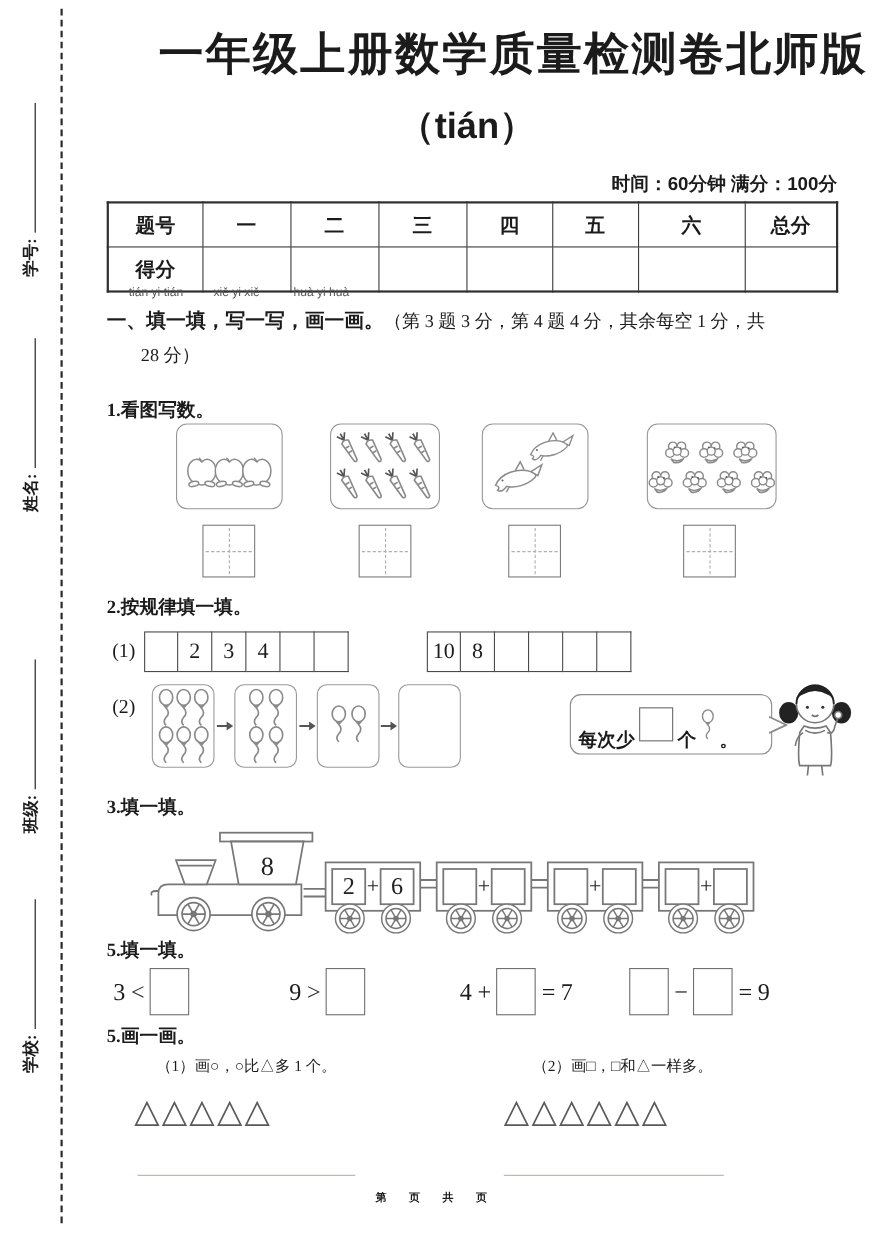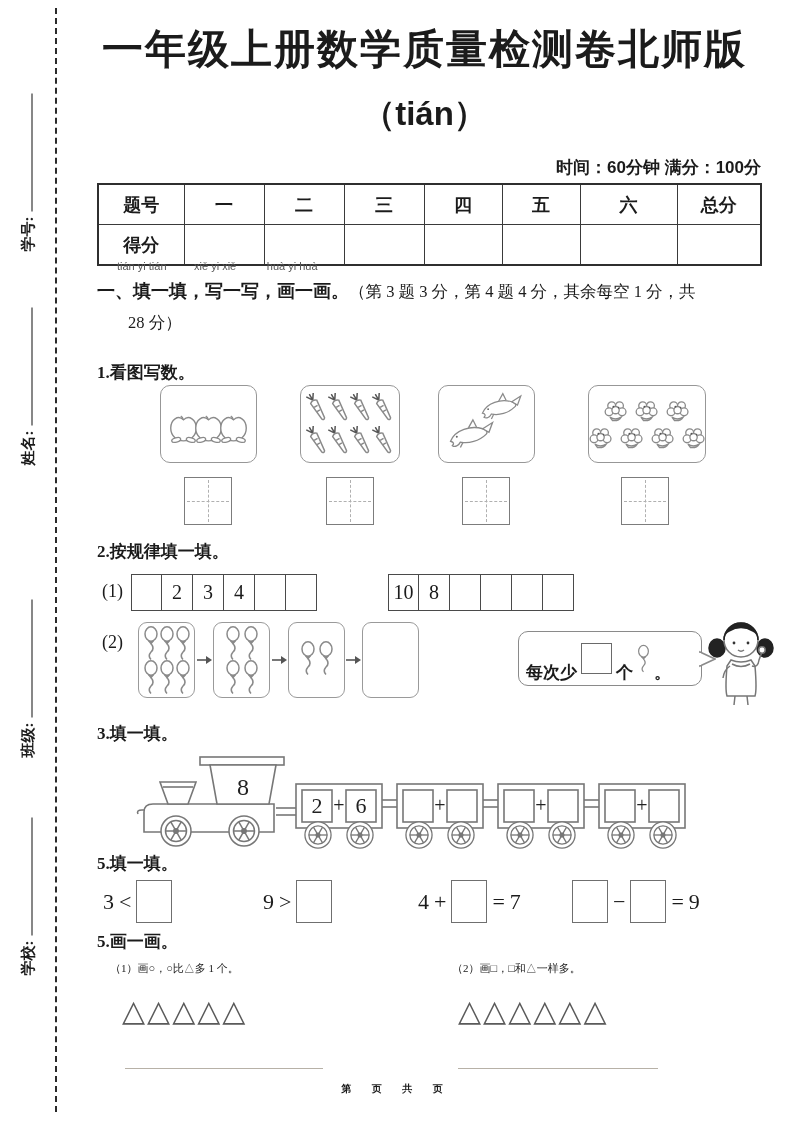--- a/index.html
+++ b/index.html
@@ -6,21 +6,21 @@
   .sheet{position:relative;width:793px;height:1122px;background:#fff;margin:0 auto;
          font-family:"Liberation Serif",serif;color:#1b1b1b;overflow:hidden;}
 
   
   .divider{position:absolute;left:55px;top:8px;bottom:10px;border-left:2.5px dashed #2a2a2a;}
   .margin-item{position:absolute;left:-62px;width:180px;transform:rotate(-90deg);
                white-space:nowrap;font-size:15px;font-weight:600;text-align:left;}
   .m-blank{display:inline-block;width:118px;border-bottom:1.6px solid #111;margin-left:5px;}
 
   
-  .title{position:absolute;left:60px;right:4px;top:22px;text-align:center;
+  .title{position:absolute;left:60px;right:4px;top:22px;text-align:right;
          font-family:"Liberation Sans",sans-serif;font-weight:900;font-size:41px;letter-spacing:2px;}
   .subtitle{position:absolute;left:60px;right:4px;top:92px;text-align:center;
             font-family:"Liberation Sans",sans-serif;font-weight:800;font-size:33px;}
   .meta{position:absolute;top:156px;right:32px;font-family:"Liberation Sans",sans-serif;
         font-weight:700;font-size:17px;}
 
   
   table.score{position:absolute;left:97px;top:183px;width:663px;border-collapse:collapse;
               border:2.5px solid #2f2f2f;table-layout:fixed;}
   table.score td{border:1.6px solid #3a3a3a;height:37px;text-align:center;
@@ -71,21 +71,21 @@
   .girl{position:absolute;left:703px;top:612px;}
 
   
   .train{position:absolute;left:136px;top:750px;}
 
   
   .eq{position:absolute;top:880px;display:flex;align-items:center;gap:5px;font-size:22px;}
   .ans-box{width:36px;height:43px;border:1.6px solid #6f6f6f;box-sizing:border-box;background:#fff;}
 
   
-  .q5part{position:absolute;top:961px;font-size:11px;}
+  .q5part{position:absolute;top:961px;font-size:14px;margin-left:32px;}
   .tri-row{position:absolute;top:996px;font-size:30px;color:#5a5a5a;letter-spacing:2px;line-height:1;}
   .draw-line{position:absolute;top:1068px;border-top:1.6px solid #b7b1a7;}
 
   .footer{position:absolute;left:0;right:0;top:1082px;text-align:center;font-size:10px;
           font-weight:600;letter-spacing:9px;}
 
   svg{display:block;}
   .lineart{stroke:#8a8a8a;fill:#fff;stroke-width:1.5;}
 </style>
 </head>

